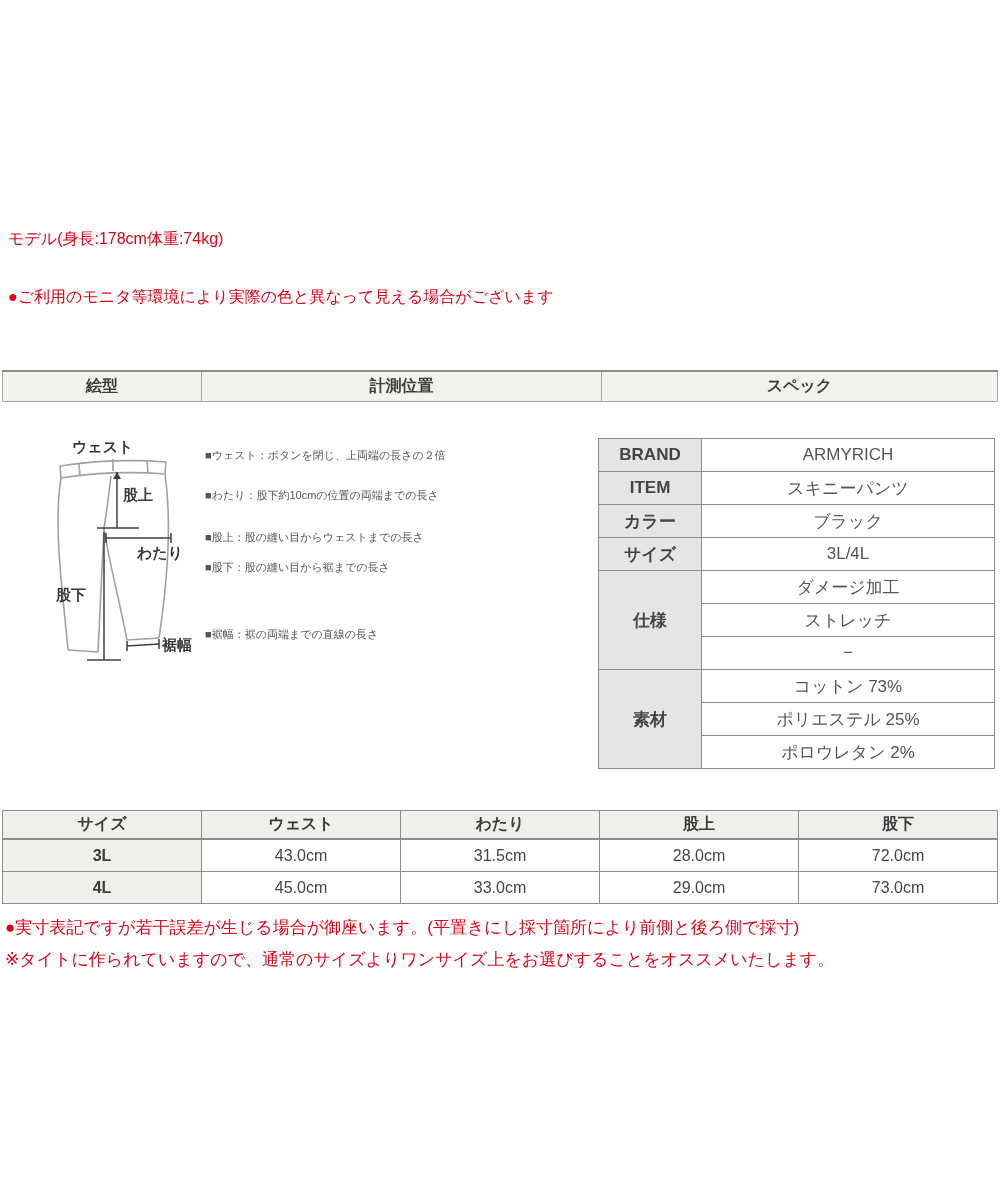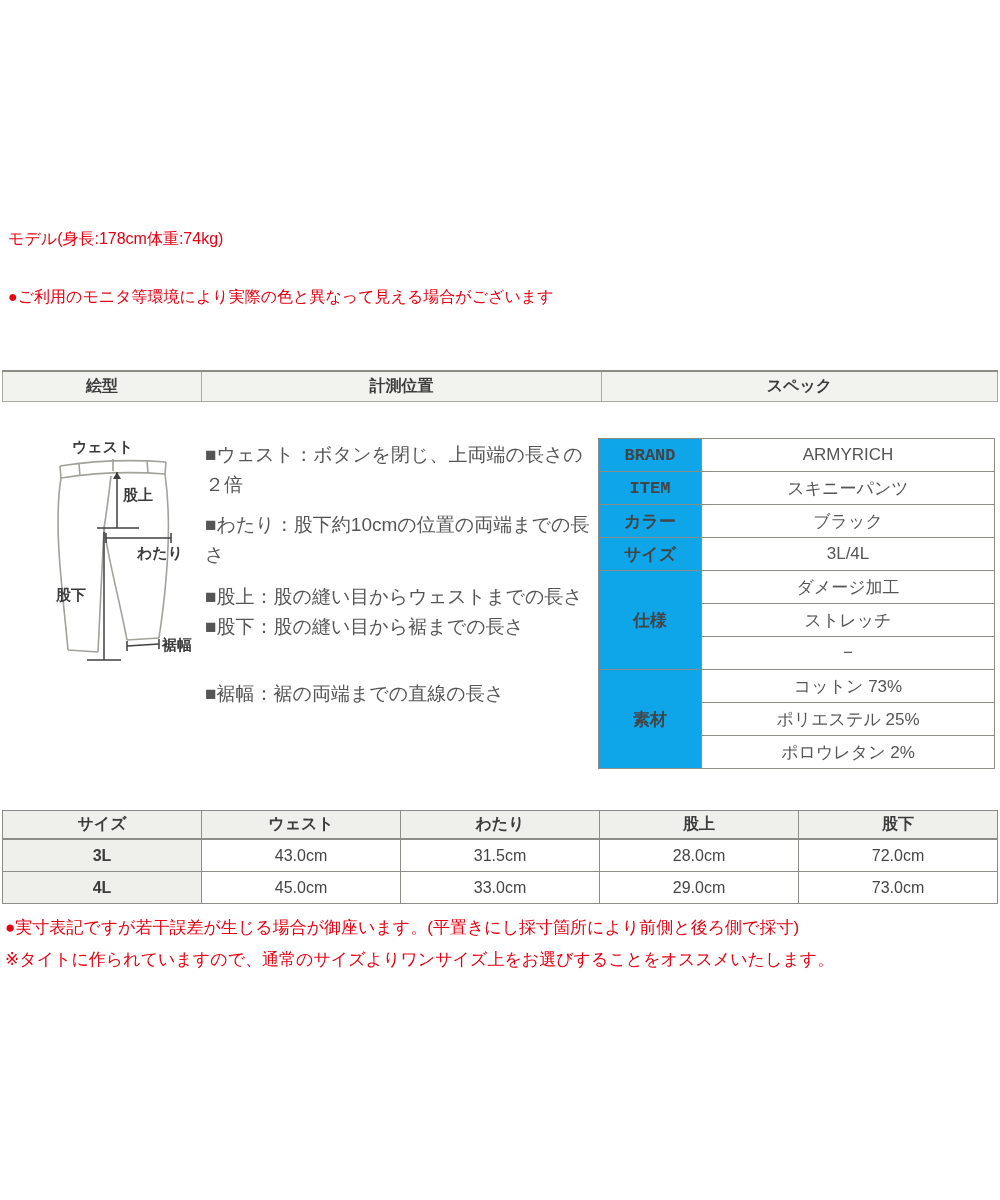--- a/index.html
+++ b/index.html
@@ -15,31 +15,31 @@
   
   .head-table{position:absolute;left:2px;top:370px;width:996px;border-collapse:collapse;table-layout:fixed;}
   .head-table th{border:1px solid #a8a8a2;border-top:2px solid #8d8d87;background:#f2f2ee;
     font-size:16px;font-weight:bold;color:#3c3c3c;height:29px;padding:0;text-align:center;}
 
   
   .diagram{position:absolute;left:30px;top:428px;width:200px;height:240px;}
   .diagram svg text{font-family:"Liberation Sans","DejaVu Sans",sans-serif;font-size:15px;font-weight:600;fill:#3a3a3a;}
 
   
-  .descriptions{position:absolute;left:205px;top:440px;width:392px;font-size:19px;color:#555;}
+  .descriptions{position:absolute;left:205px;top:440px;width:392px;font-size:11px;color:#555;}
   .descriptions p{line-height:30px;}
   .descriptions p:nth-child(1){margin-bottom:10px;}
   .descriptions p:nth-child(2){margin-bottom:12px;}
   .descriptions p:nth-child(3){}
   .descriptions p:nth-child(4){margin-bottom:37px;}
 
   
   .spec-table{position:absolute;left:598px;top:438px;width:397px;border-collapse:collapse;font-size:17px;table-layout:fixed;}
   .spec-table th,.spec-table td{border:1px solid #8d8d87;height:32px;text-align:center;padding:0;}
-  .spec-table th{background:#0ea5e9;color:#444;font-weight:bold;width:102px;font-family:Liberation Mono, monospace;}
+  .spec-table th{background:#e5e5e5;color:#444;font-weight:bold;width:102px;}
   .spec-table td{color:#555;background:#fff;}
   .spec-table td.sub{border-top:1px solid #c6c6c0;}
 
   
   .size-table{position:absolute;left:2px;top:810px;width:996px;border-collapse:collapse;font-size:16px;table-layout:fixed;}
   .size-table th,.size-table td{border:1px solid #8d8d87;text-align:center;padding:0;}
   .size-table thead th{background:#efefeb;font-weight:bold;color:#3c3c3c;height:27px;border-bottom:2px solid #8d8d87;}
   .size-table tbody th{background:#efefeb;font-weight:bold;color:#3c3c3c;height:31px;}
   .size-table td{color:#444;background:#fff;height:31px;}
 

